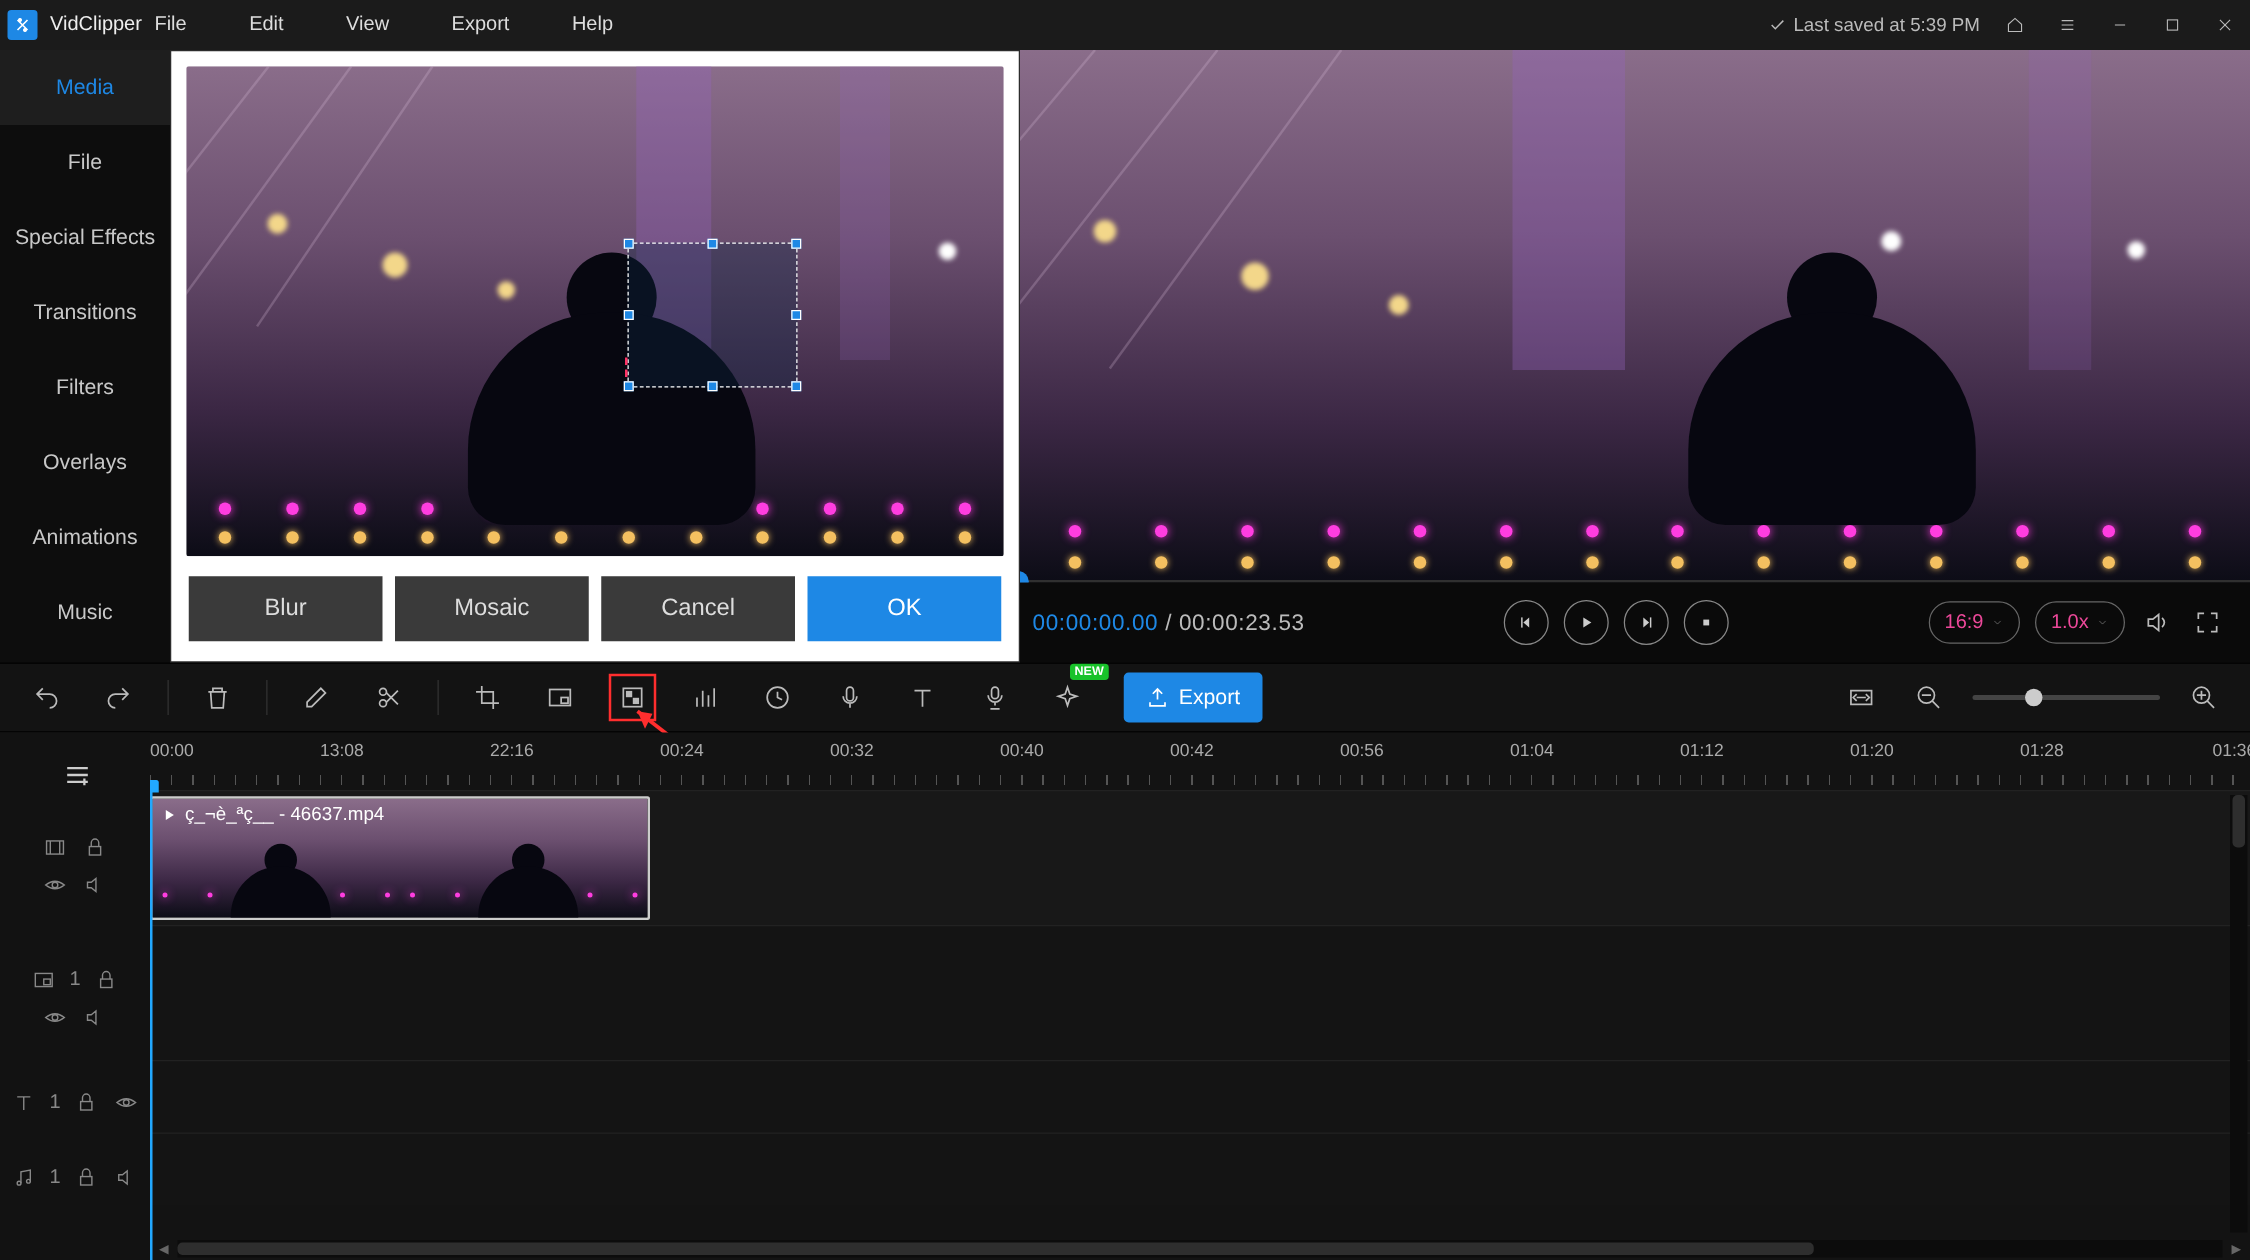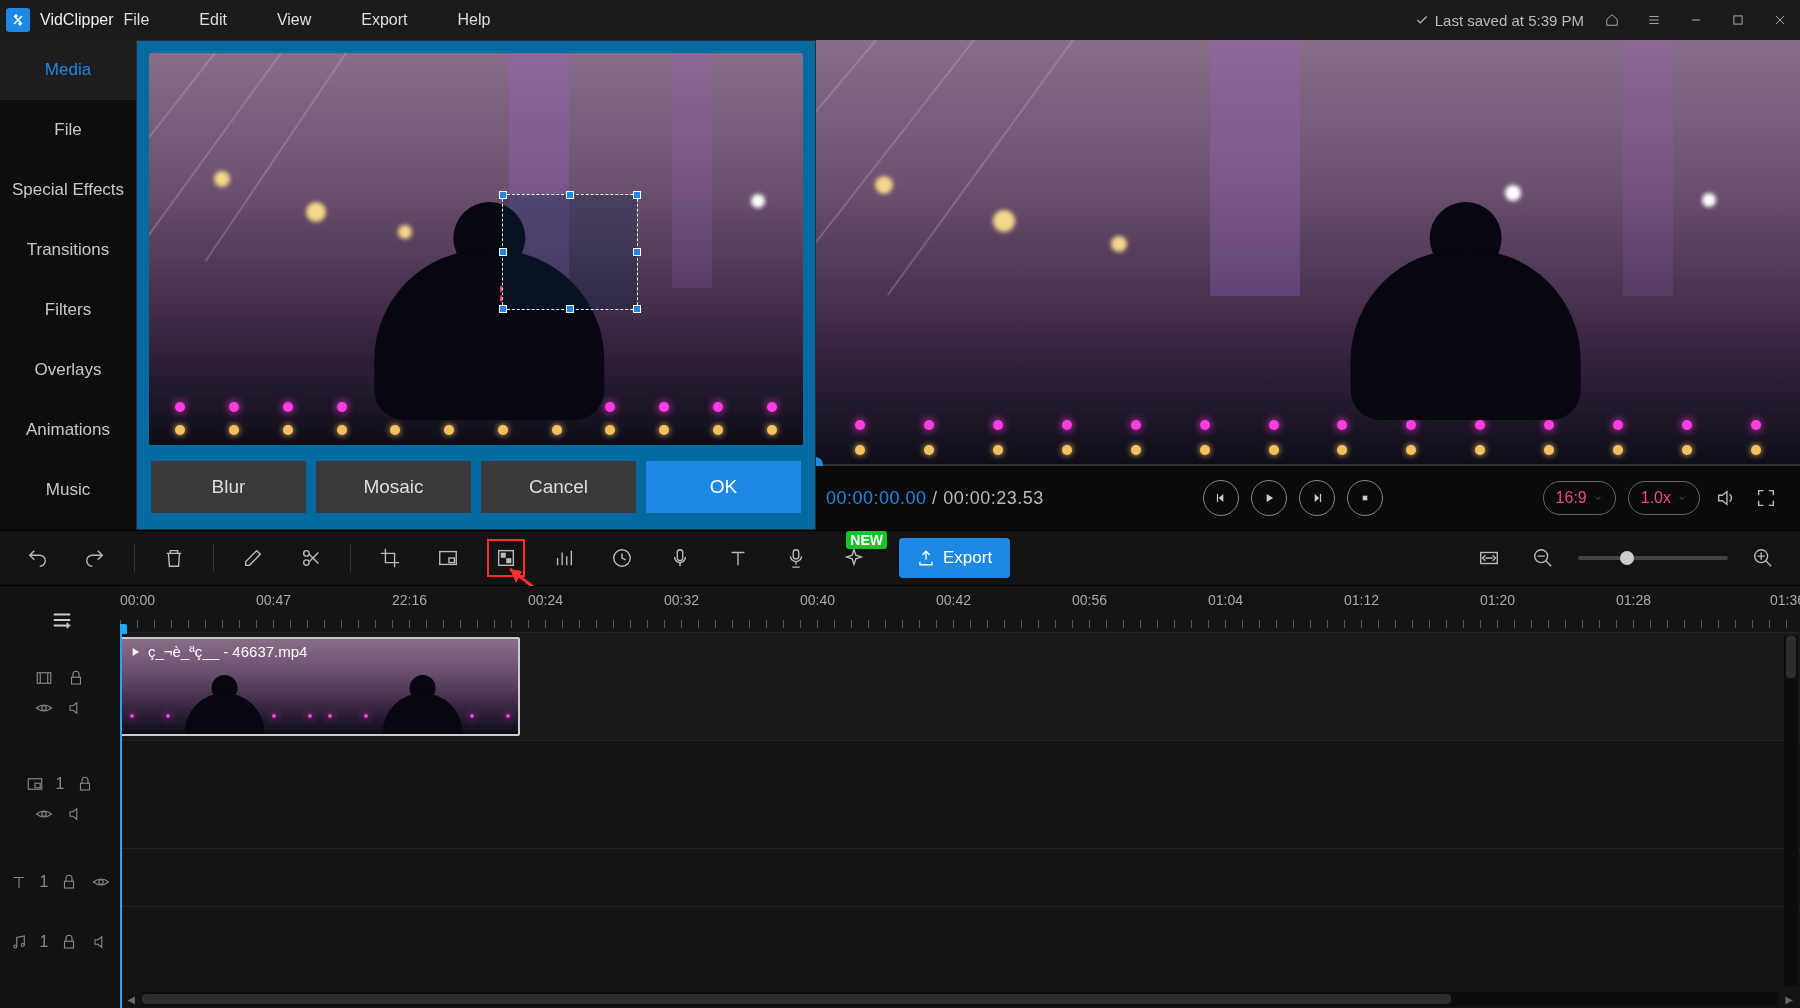--- a/index.html
+++ b/index.html
@@ -19,21 +19,21 @@
 
 
 .workspace { height: 490px; display: flex; }
 
 
 .side-tabs { width: 136px; background: #0d0d0d; display: flex; flex-direction: column; font-size: 17px; }
 .side-tab { height: 60px; display: flex; align-items: center; justify-content: center; color: #c8c8c8; cursor: pointer; }
 .side-tab.active { background: #1e1e1e; color: #1e88e5; }
 
 
-.edit-panel { width: 680px; background: #0369a1; border: 1px solid #2c2c2c; display: flex; flex-direction: column; }
+.edit-panel { width: 680px; background: #ffffff; border: 1px solid #2c2c2c; display: flex; flex-direction: column; }
 .edit-preview { flex: 1; margin: 12px 12px 8px; position: relative; overflow: hidden; border-radius: 2px; }
 
 
 .scene { position: absolute; inset: 0; background: linear-gradient(#8a6d8a 0%, #6b4f6f 35%, #3b2744 70%, #0c0c16 100%); }
 .bokeh { position: absolute; border-radius: 50%; filter: blur(2px); }
 .figure { position: absolute; left: 52%; bottom: 0; width: 58%; height: 62%; transform: translateX(-50%); }
 .figure::before { content: ""; position: absolute; left: 50%; top: 0; width: 72px; height: 72px; background: #070710; border-radius: 50%; transform: translateX(-50%); }
 .figure::after { content: ""; position: absolute; left: 50%; top: 48px; width: 230px; height: 170px; background: #070710; transform: translateX(-50%); border-radius: 110px 110px 30px 30px; }
 .lights-row { position: absolute; left: 0; right: 0; bottom: 8%; height: 12px; display: flex; justify-content: space-between; padding: 0 4%; }
 .lights-row span { width: 10px; height: 10px; border-radius: 50%; background: #ff3de0; box-shadow: 0 0 8px #ff3de0; }
@@ -72,21 +72,21 @@
 .pill svg { width: 10px; height: 10px; stroke: #aaa; }
 .vol, .fs { width: 28px; height: 28px; display: flex; align-items: center; justify-content: center; cursor: pointer; }
 .vol svg, .fs svg { width: 22px; height: 22px; stroke: #bbb; fill: none; stroke-width: 1.5; }
 
 
 .toolbar { height: 56px; background: #131313; border-top: 1px solid #000; border-bottom: 1px solid #000; display: flex; align-items: center; padding: 0 18px; gap: 20px; position: relative; }
 .tb-icon { width: 38px; height: 38px; display: flex; align-items: center; justify-content: center; cursor: pointer; color: #bbb; position: relative; }
 .tb-icon svg { width: 22px; height: 22px; stroke: currentColor; fill: none; stroke-width: 1.5; }
 .tb-icon.highlighted { border: 2px solid #ff2e2e; }
 .tb-sep { width: 1px; height: 28px; background: #333; }
-.new-badge { position: absolute; top: -8px; right: -14px; background: #19c22a; color: #fff; font-size: 14px; padding: 1px 4px; border-radius: 3px; font-weight: 600; }
+.new-badge { position: absolute; top: -8px; right: -14px; background: #19c22a; color: #fff; font-size: 10px; padding: 1px 4px; border-radius: 3px; font-weight: 600; }
 .export-btn { margin-left: 6px; height: 40px; padding: 0 18px; background: #1e88e5; color: #fff; border: none; font-size: 17px; border-radius: 4px; display: flex; align-items: center; gap: 8px; cursor: pointer; }
 .export-btn svg { width: 18px; height: 18px; stroke: #fff; fill: none; stroke-width: 1.8; }
 .tb-right { margin-left: auto; display: flex; align-items: center; gap: 16px; }
 .zoom-slider { width: 150px; height: 4px; background: #444; border-radius: 2px; position: relative; }
 .zoom-slider .handle { position: absolute; left: 28%; top: -5px; width: 14px; height: 14px; background: #ccc; border-radius: 50%; }
 
 .arrow-annot { position: absolute; left: 500px; top: 30px; pointer-events: none; }
 .arrow-annot svg { width: 100px; height: 80px; }
 
 
@@ -604,21 +604,21 @@
             </svg>
           </div>
       </div>
     </div>
   </div>
 
   <div class="track-area">
     <div class="ruler" id="ruler">
         <div class="marks"></div>
         <span class="tick" style="left: 0px;">00:00</span>
-        <span class="tick" style="left: 136px;">00:47</span>
+        <span class="tick" style="left: 136px;">13:08</span>
         <span class="tick" style="left: 272px;">22:16</span>
         <span class="tick" style="left: 408px;">00:24</span>
         <span class="tick" style="left: 544px;">00:32</span>
         <span class="tick" style="left: 680px;">00:40</span>
         <span class="tick" style="left: 816px;">00:42</span>
         <span class="tick" style="left: 952px;">00:56</span>
         <span class="tick" style="left: 1088px;">01:04</span>
         <span class="tick" style="left: 1224px;">01:12</span>
         <span class="tick" style="left: 1360px;">01:20</span>
         <span class="tick" style="left: 1496px;">01:28</span>

